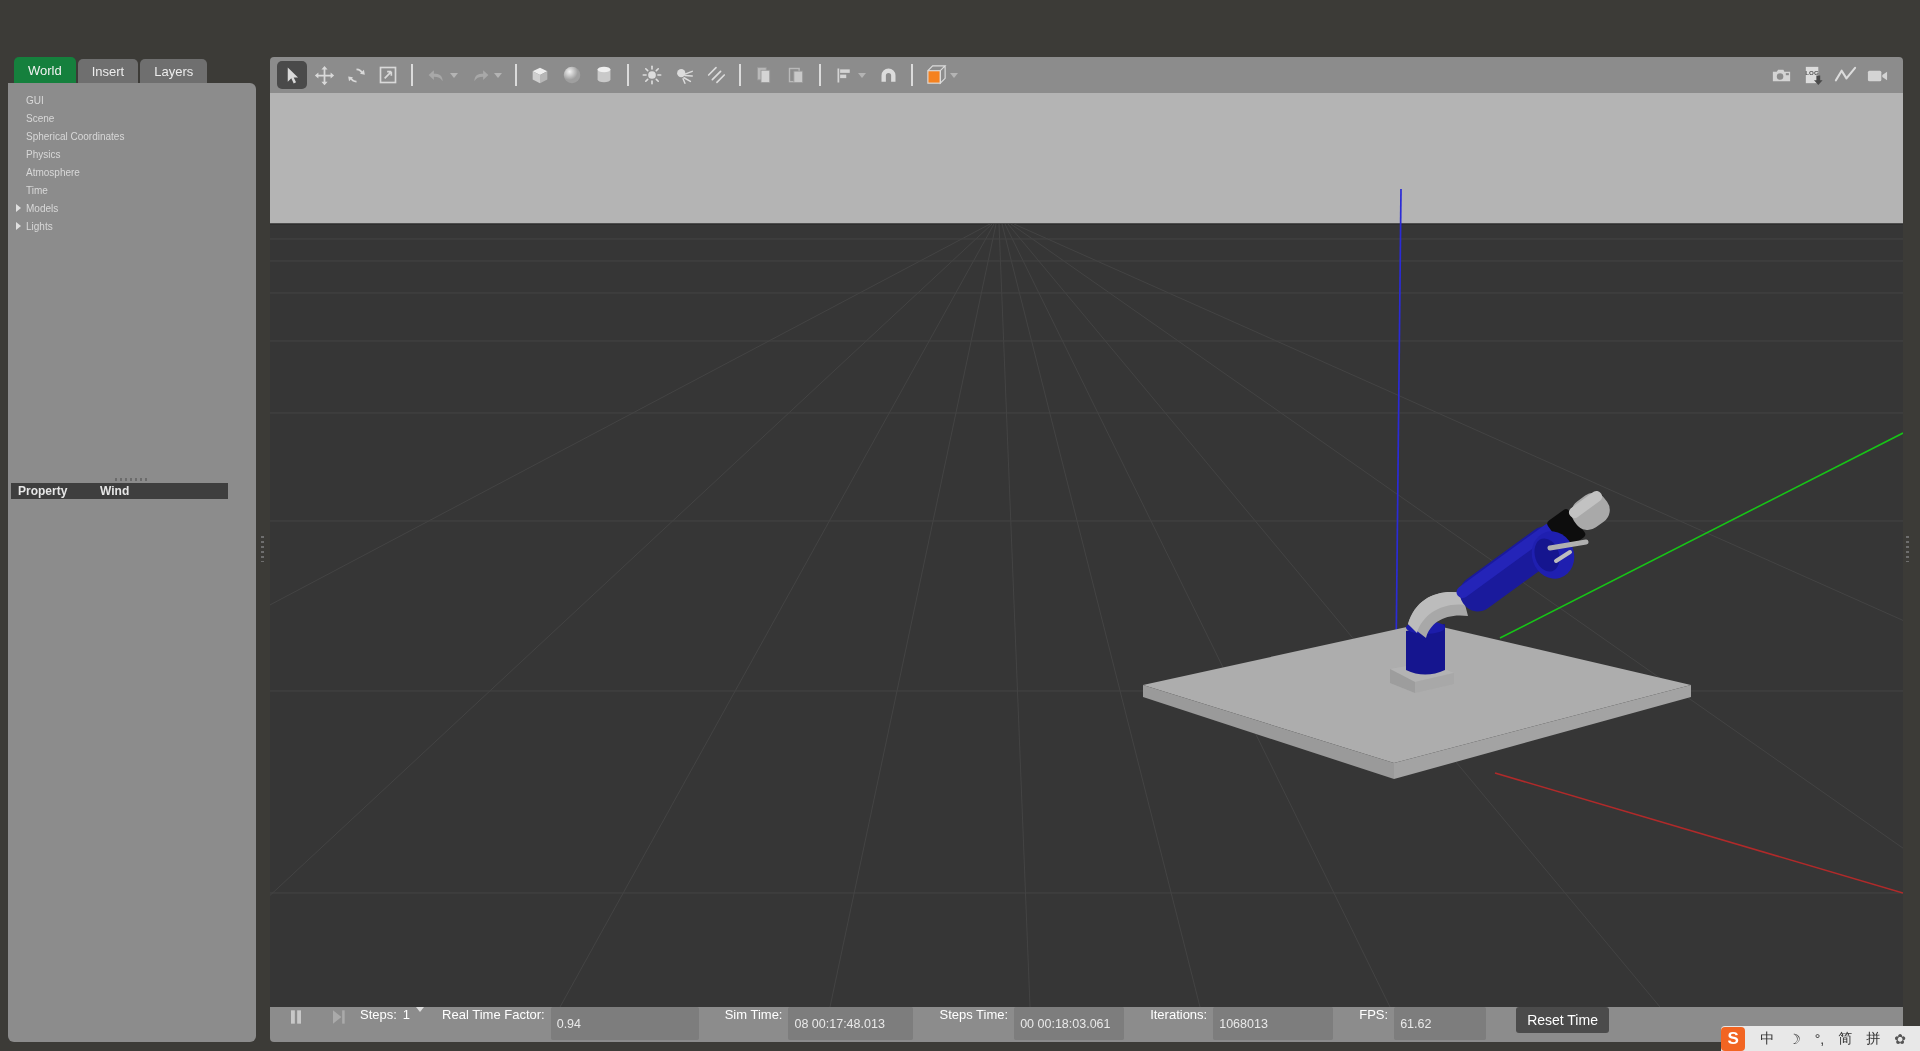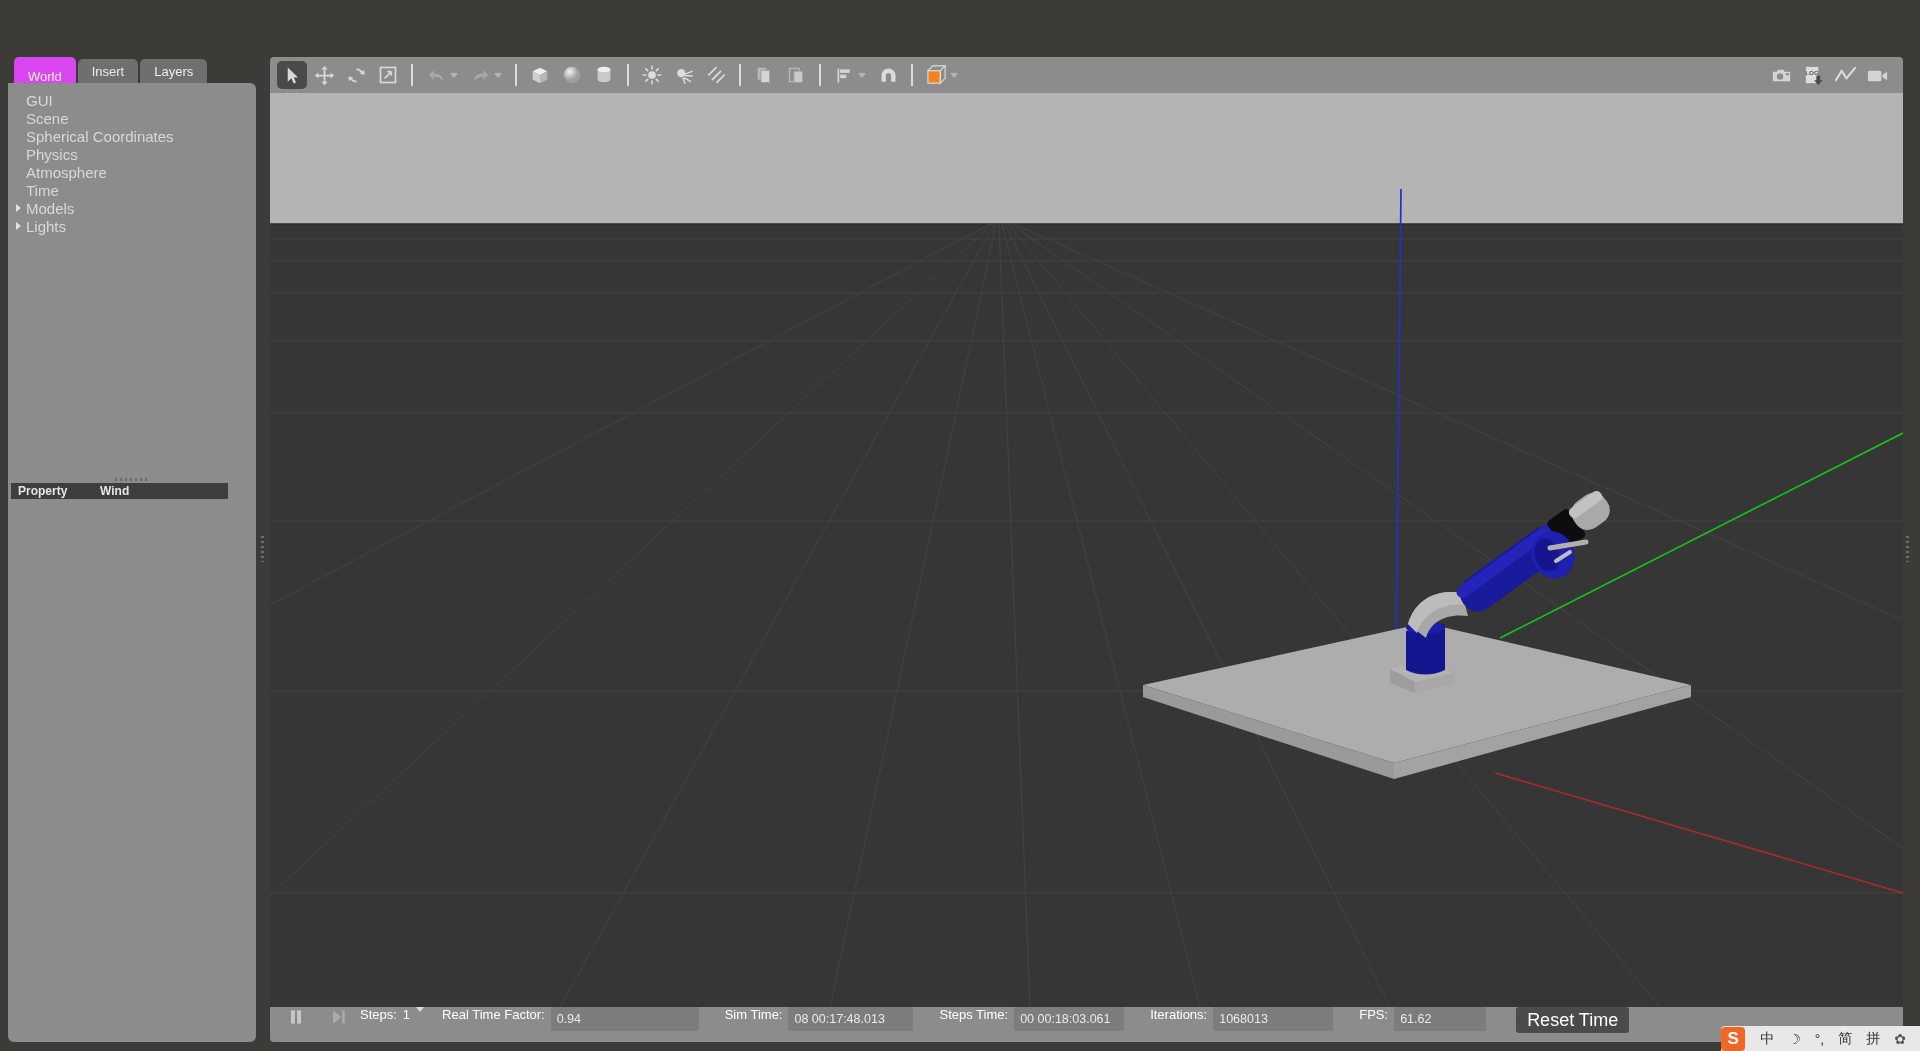--- a/index.html
+++ b/index.html
@@ -52,29 +52,29 @@
   
   .left-panel {
     position: absolute; left: 8px; top: 10px; width: 248px; height: 985px;
   }
   .tabs { display: flex; height: 27px; align-items: flex-end; padding-left: 6px; }
   .tab {
     height: 25px; padding: 0 14px; display: flex; align-items: center;
     font-size: 13px; color: #ececec; background: #6f6f6f;
     border-radius: 5px 5px 0 0; margin-right: 2px;
   }
-  .tab.active { background: #d946ef; height: 27px; color: #f2f2f2; align-items: flex-end; }
+  .tab.active { background: #15803d; height: 27px; color: #f2f2f2; }
   .panel-body {
     position: absolute; left: 0; top: 26px; width: 248px; height: 959px;
     background: #8c8c8c; border-radius: 0 6px 6px 6px;
   }
   .tree { padding-top: 8px; }
   .tree-item {
     display: flex; align-items: center; height: 18px;
-    padding-left: 18px; font-size: 15px; color: #d8d8d8;
+    padding-left: 18px; font-size: 10px; color: #d8d8d8;
   }
   .tree-arrow {
     width: 0; height: 0; margin-right: 5px; margin-left: -10px;
     border-left: 5px solid #e0e0e0;
     border-top: 4px solid transparent; border-bottom: 4px solid transparent;
   }
   .tree-arrow.blank { border: none; width: 5px; margin-right: 5px; }
   .splitter-h {
     position: absolute; left: 0; top: 390px; width: 248px; height: 12px;
     display: flex; align-items: center; justify-content: center;
@@ -132,34 +132,34 @@
 
   
   .statusbar {
     position: absolute; left: 0; top: 950px; width: 1633px; height: 35px;
     background: #8c8c8c; border-radius: 0 0 4px 4px;
     display: flex; align-items: flex-start; padding-left: 16px;
   }
   .sb-icon { margin-right: 6px; display: flex; align-items: center; }
   .sb-label { color: #ffffff; font-size: 13px; margin-right: 6px; white-space: nowrap; }
   .sb-field {
-    height: 24px; background: #7d7d7d; border-radius: 2px;
+    height: 33px; background: #7d7d7d; border-radius: 2px;
     color: #e9e9e9; font-size: 12.5px; display: flex; align-items: center;
     padding: 4px 6px; margin-right: 26px;
   }
   .sb-steps {
     color: #ffffff; font-size: 13px; margin-right: 2px;
   }
   .sb-caret {
     width: 0; height: 0; margin-right: 18px; margin-left: 4px;
     border-top: 5px solid #dddddd;
     border-left: 4px solid transparent; border-right: 4px solid transparent;
   }
   .reset-btn {
-    height: 26px; background: #4b4b4b; color: #ffffff; font-size: 18px;
+    height: 26px; background: #4b4b4b; color: #ffffff; font-size: 14px;
     display: flex; align-items: center; padding: 7px 11px; border-radius: 3px;
     margin-left: 4px;
   }
 
   
   .ime {
     position: absolute; right: 0; bottom: 0; height: 25px;
     background: #e8e8e8; display: flex; align-items: center;
     padding: 0 7px 0 0; border-radius: 4px 0 0 0;
   }

